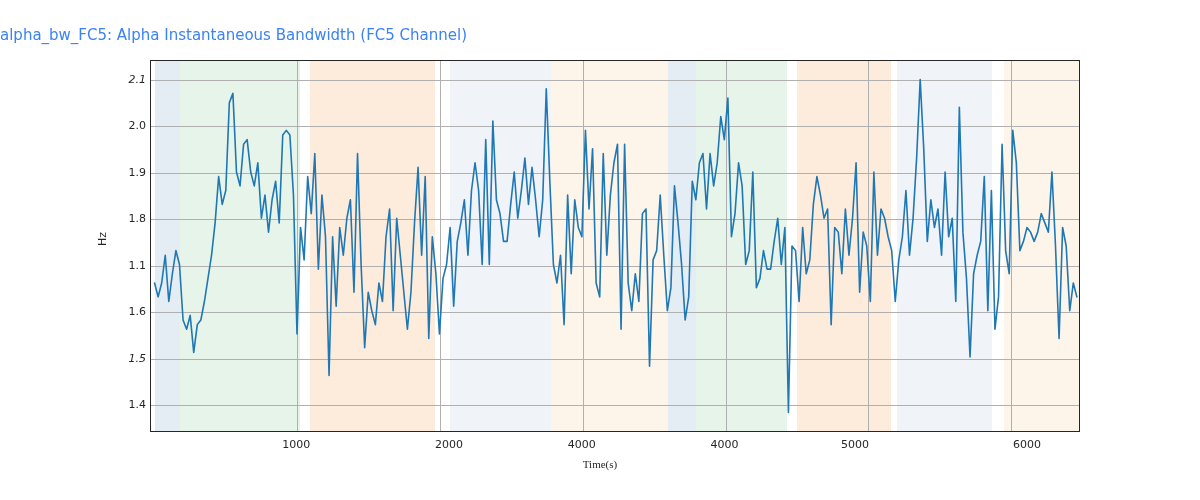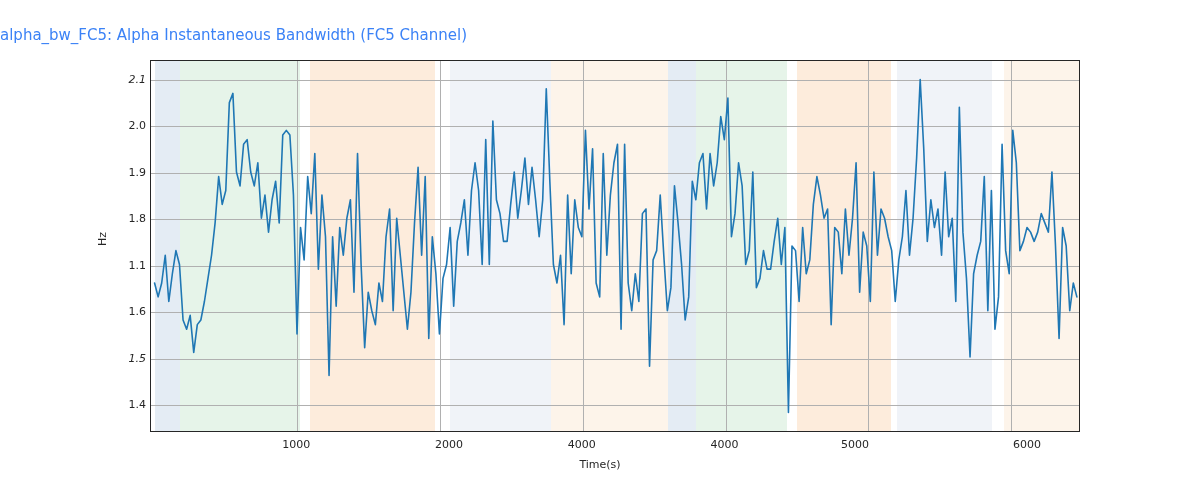--- a/index.html
+++ b/index.html
@@ -60,20 +60,21 @@
     text-align: right;
     transform: translateY(-50%);
     font-size: 11px;
   }
   .axis-label-x {
     position: absolute;
     top: 458px;
     width: 100%;
     text-align: center;
     font-size: 11px;
+    font-family: Liberation Serif, serif;
   }
   .axis-label-y {
     position: absolute;
     left: 102px;
     top: 246px;
     transform: rotate(-90deg) translate(0, -50%);
     transform-origin: left top;
     font-size: 11px;
   }
   svg.line {

